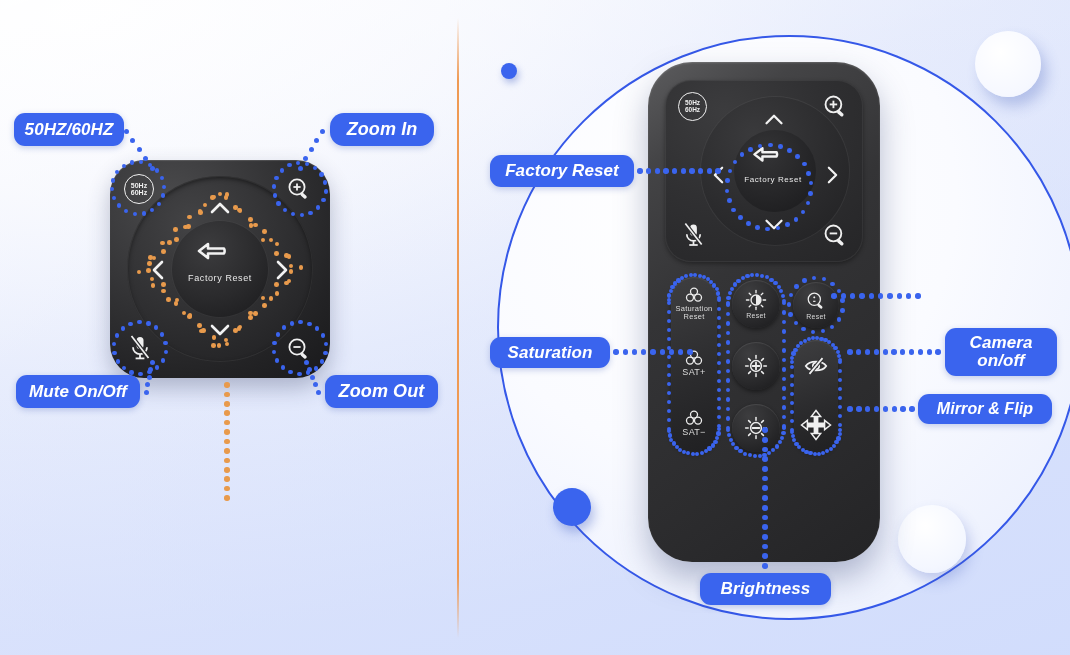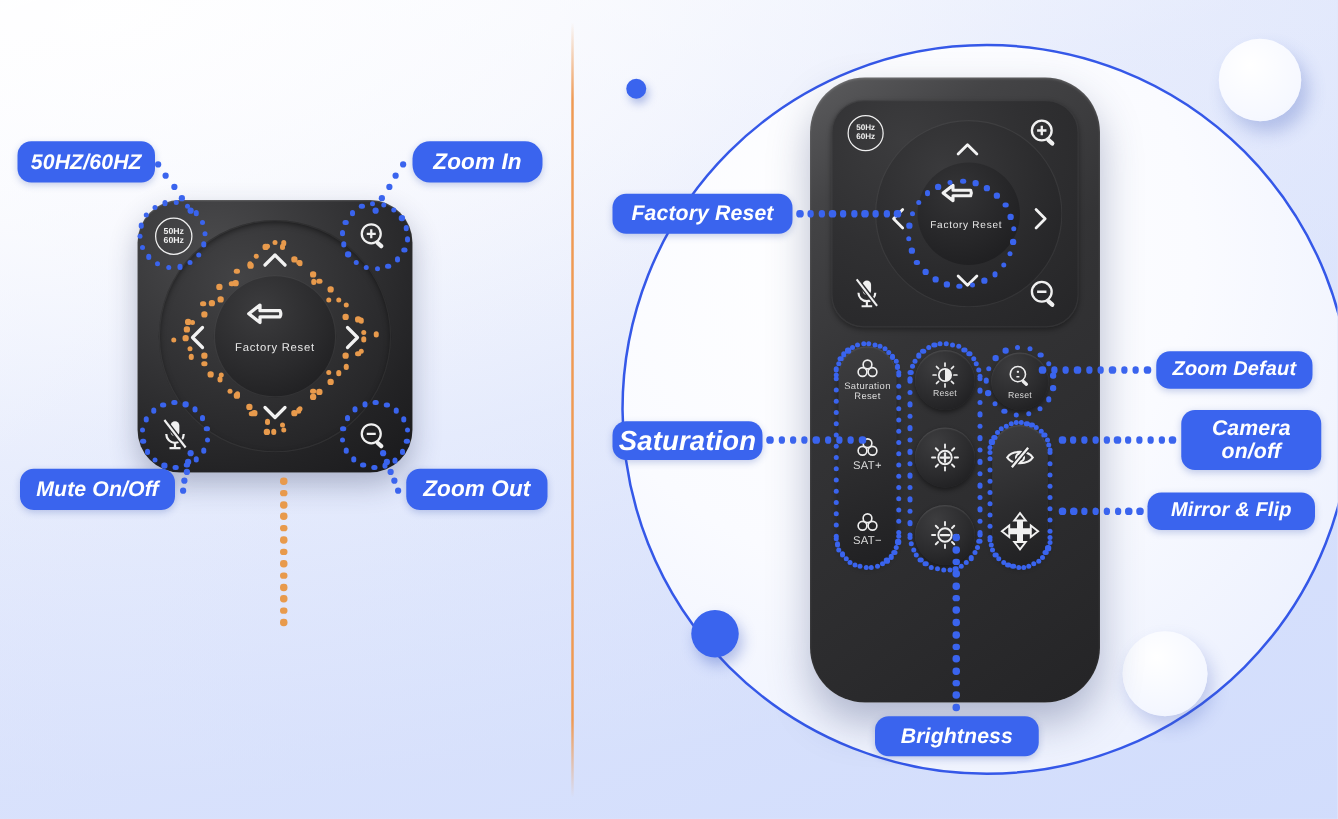--- a/index.html
+++ b/index.html
@@ -799,24 +799,21 @@
       <i style="left: 789.9px; top: 400.9px; width: 4.2px; height: 4.2px;"></i>
       <i style="left: 789.9px; top: 391.9px; width: 4.2px; height: 4.2px;"></i>
       <i style="left: 789.9px; top: 382.9px; width: 4.2px; height: 4.2px;"></i>
       <i style="left: 789.9px; top: 373.9px; width: 4.2px; height: 4.2px;"></i>
       <i style="left: 789.9px; top: 364.9px; width: 4.2px; height: 4.2px;"></i>
     </div>
 
   <div class="pill" style="left:490px;top:155px;width:144px;height:32px;font-size:17px;">
     <span>Factory Reset</span>
   </div>
-  <div class="pill" style="left:925px;top:281px;width:125px;height:30px;font-size:16px;">
-    <span>Zoom Defaut</span>
-  </div>
-  <div class="pill" style="left:490px;top:337px;width:120px;height:31px;font-size:22px;">
+  <div class="pill" style="left:490px;top:337px;width:120px;height:31px;font-size:17px;">
     <span>Saturation</span>
   </div>
   <div class="pill" style="left:945px;top:328px;width:112px;height:48px;font-size:17px;">
     <span>Camera
 on/off</span>
   </div>
   <div class="pill" style="left:918px;top:394px;width:134px;height:30px;font-size:16px;">
     <span>Mirror &amp; Flip</span>
   </div>
   <div class="pill" style="left:700px;top:573px;width:131px;height:32px;font-size:17px;">

